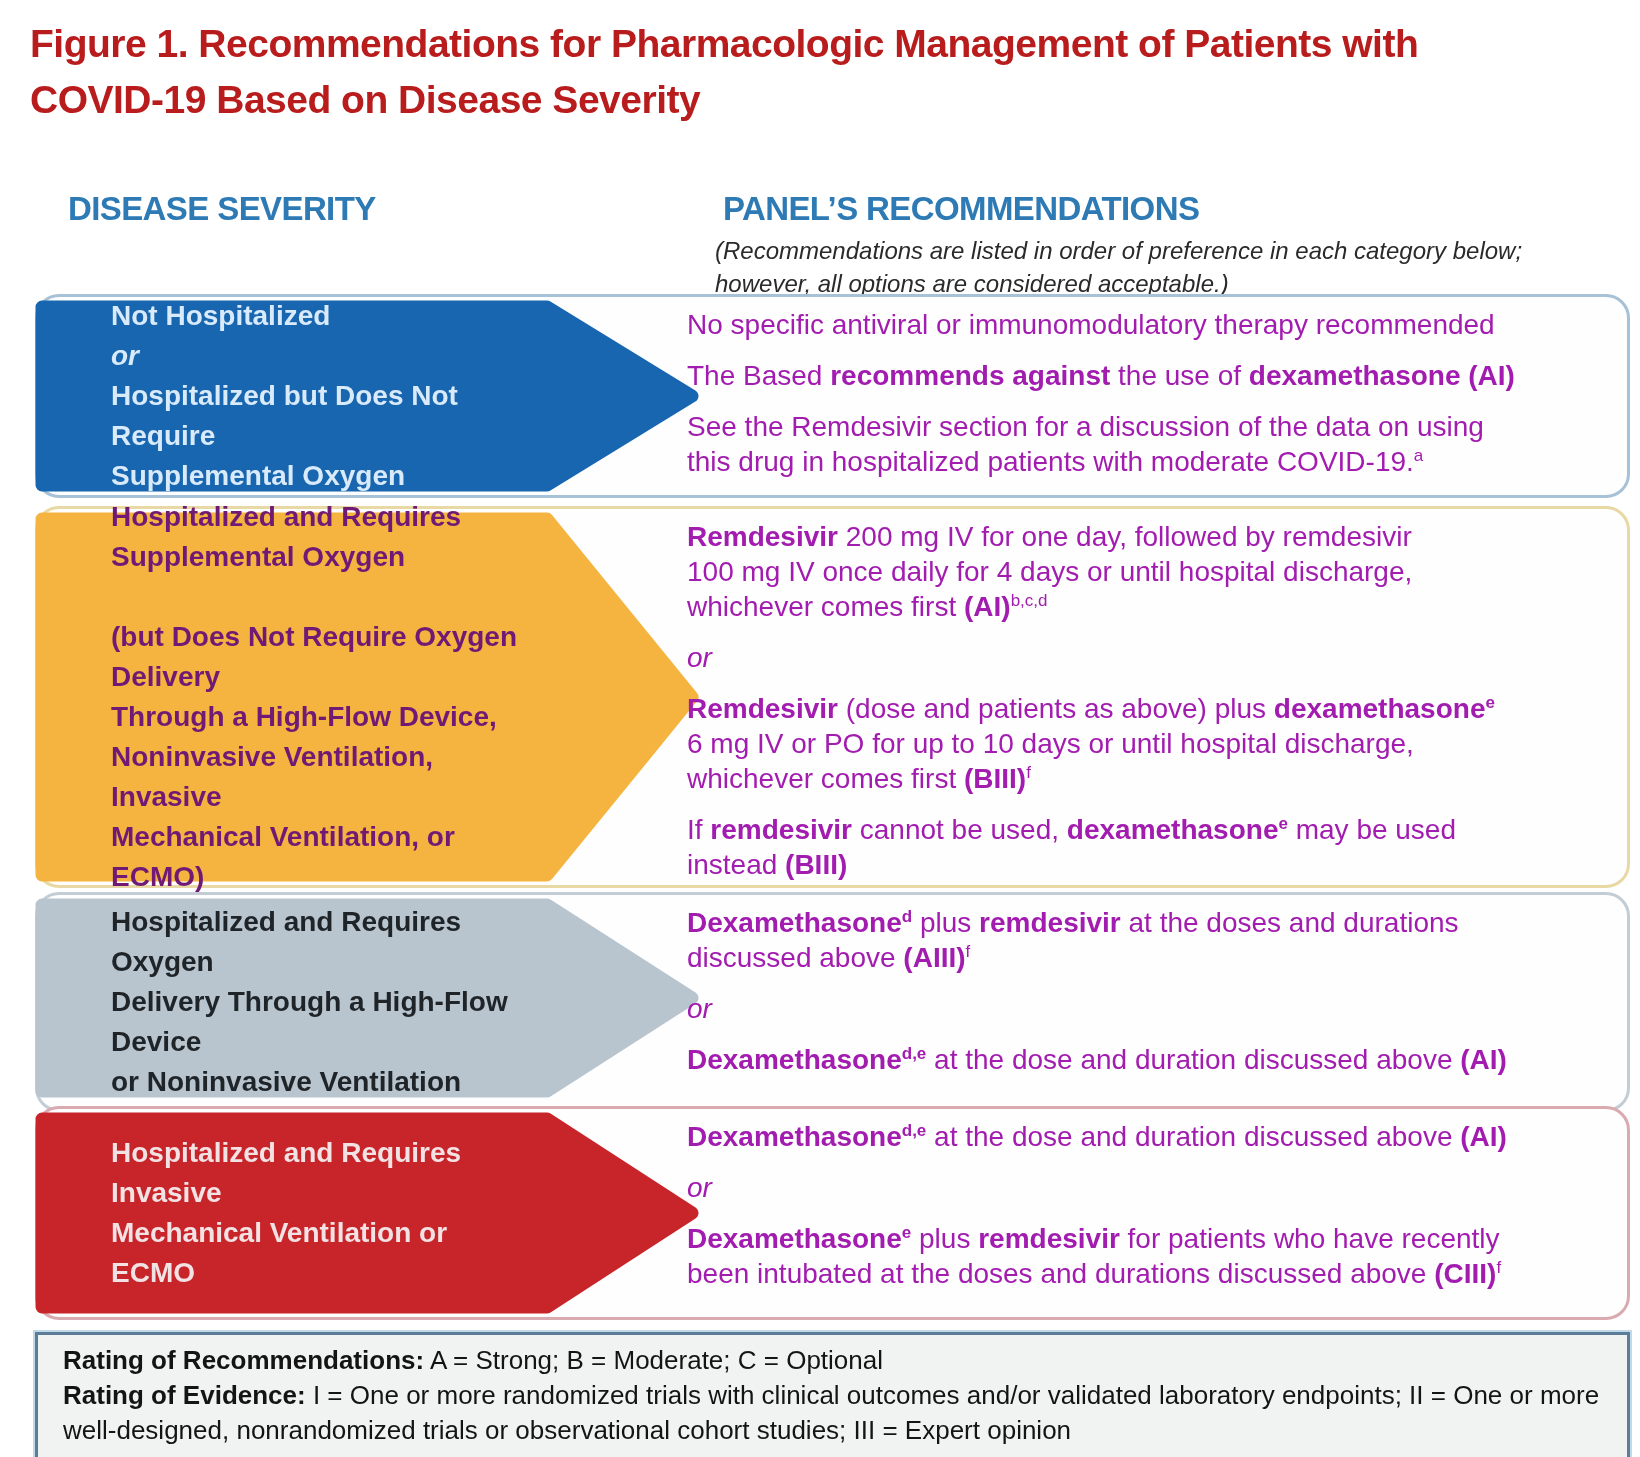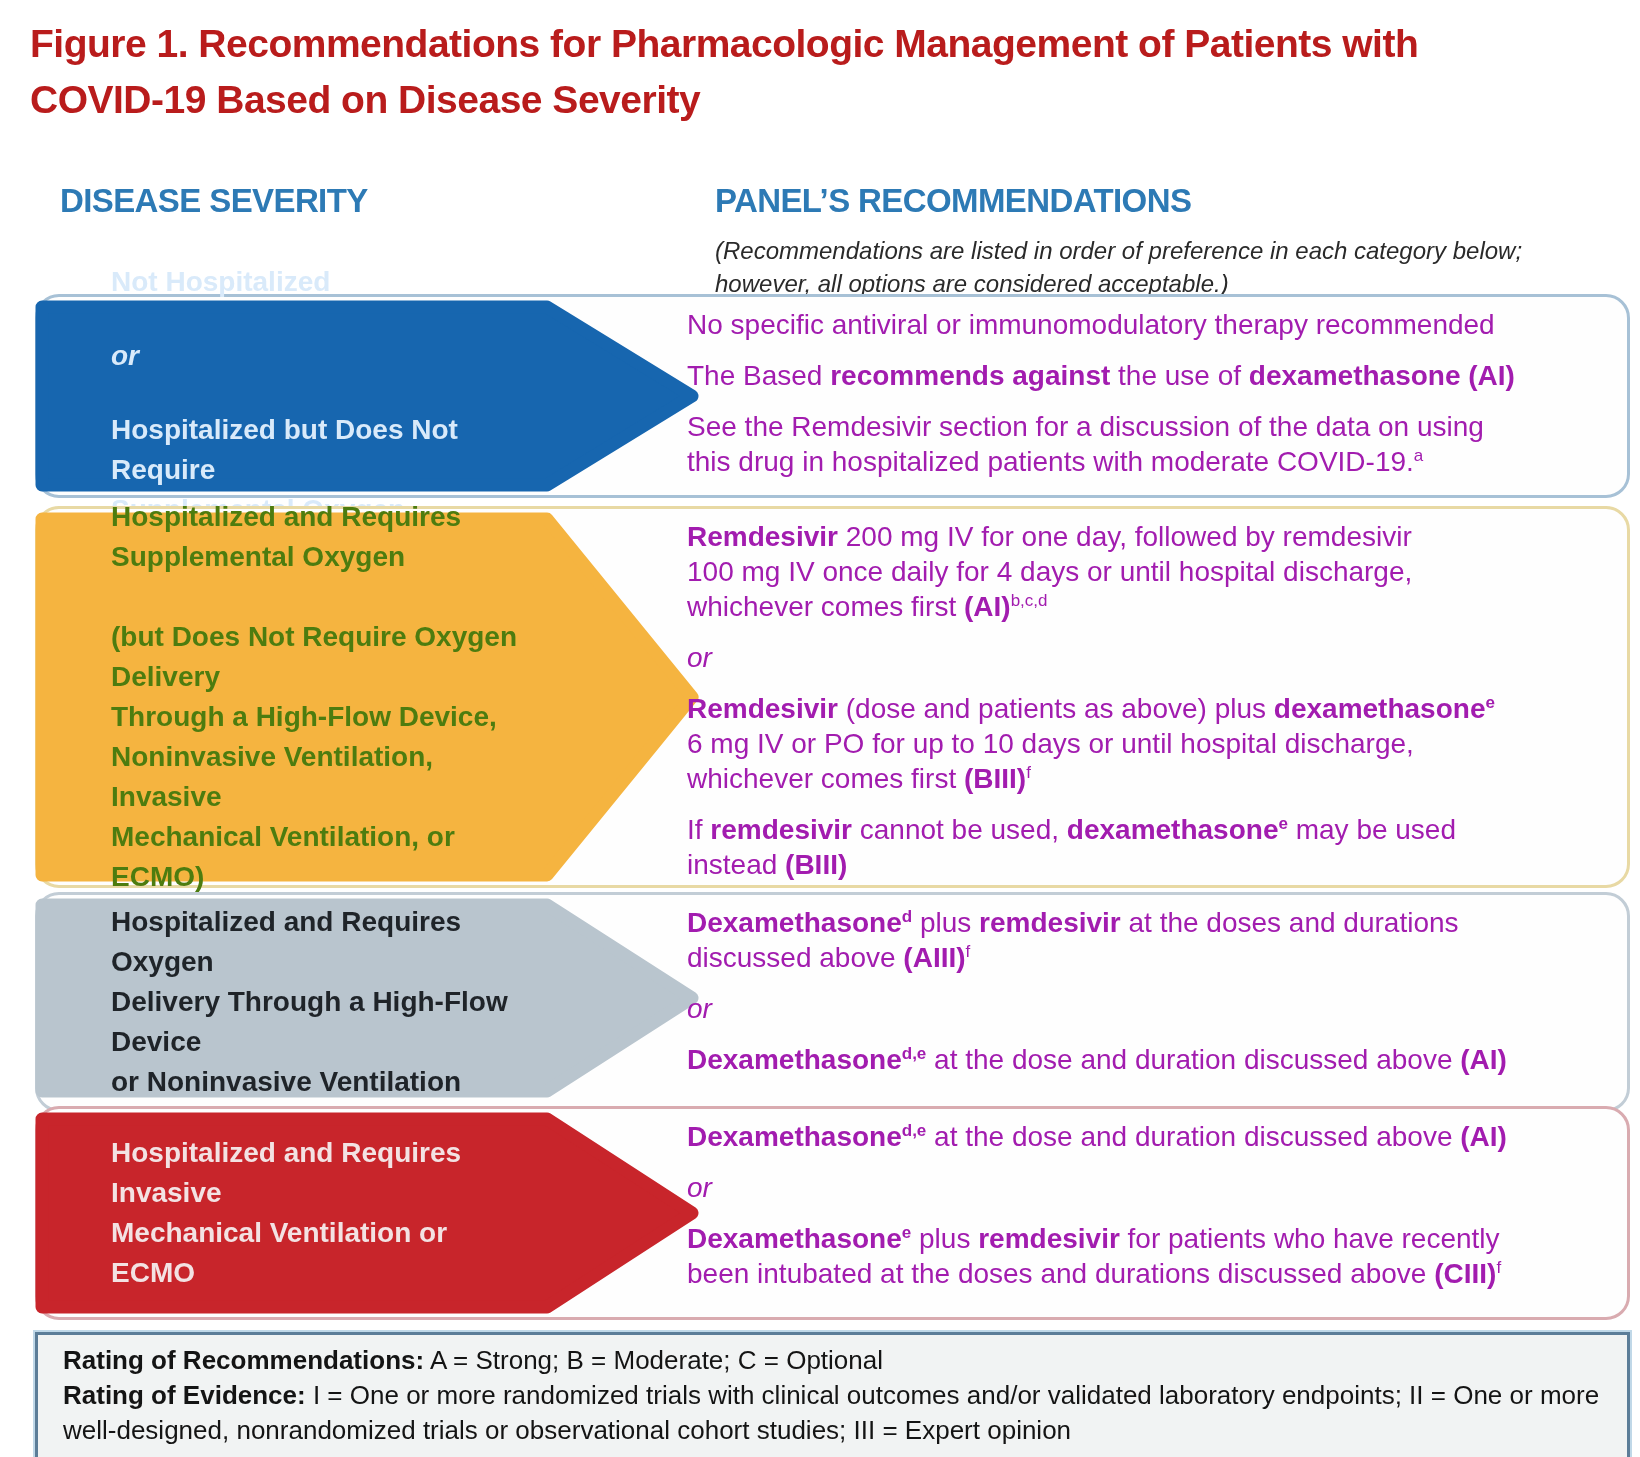--- a/index.html
+++ b/index.html
@@ -8,21 +8,21 @@
     font-family:"Liberation Sans",sans-serif;color:#1f1f1f;overflow:hidden;
   }
   
   .figure-title{
     position:absolute;left:30px;top:16px;width:1606px;margin:0;
     font-size:39px;font-weight:700;line-height:56px;color:#b91c1c;
     letter-spacing:-0.5px;white-space:pre;overflow:hidden;
   }
   
   .col-header{
-    position:absolute;top:182px;margin:0;
+    position:absolute;top:182px;margin:8px;
     font-size:33px;font-weight:700;color:#2d7ab5;letter-spacing:-0.6px;white-space:nowrap;
   }
   .col-header.left{left:60px;}
   .col-header.right{left:715px;}
   .subnote{
     position:absolute;left:715px;top:234px;width:860px;
     font-size:24px;font-style:italic;color:#2a2a2a;line-height:33px;white-space:pre-line;
   }
   
   .row{position:absolute;left:35px;width:1595px;}
@@ -32,21 +32,21 @@
   .row-4{top:1106px;height:214px;}
   .panel{
     position:absolute;left:0;top:0;right:0;bottom:0;
     background:#fefefe;border:3px solid #ccc;border-radius:24px;box-sizing:border-box;
   }
   .arrow{position:absolute;left:0;top:6px;}
   .severity{
     position:absolute;left:0;top:6px;width:665px;height:calc(100% - 12px);
     display:flex;flex-direction:column;justify-content:center;
     box-sizing:border-box;padding:0 165px 0 76px;
-    font-size:28px;font-weight:700;line-height:40px;white-space:pre-line;gap:34px;
+    font-size:28px;font-weight:700;line-height:40px;white-space:pre-line;
   }
   .sev-line{margin:0;}
   .sev-line.it{font-style:italic;}
   .recs{
     position:absolute;left:652px;right:10px;top:0;
     padding-top:13px;font-size:28px;line-height:35px;color:#a21caf;
   }
   .recs p{margin:0 0 16px 0;white-space:pre-line;}
   .recs .b,.footer-box .b{font-weight:700;}
   .recs .i{font-style:italic;}
@@ -86,21 +86,21 @@
           <p><span>See the Remdesivir section for a discussion of the data on using
 this drug in hospitalized patients with moderate COVID-19.</span><sup>a</sup></p>
         </div>
     </section>
 
     <section class="row row-2">
       <div class="panel" style="border-color: rgb(232, 217, 164);"></div>
       <svg class="arrow" xmlns="http://www.w3.org/2000/svg" width="665" height="370" viewBox="0 0 665 370">
         <polygon stroke-width="13" stroke-linejoin="round" points="7,7 512,7 657,185 512,363 7,363" fill="#f5b440" stroke="#f5b440"></polygon>
       </svg>
-      <div class="severity" style="color: #4d7c0f;"><div class="sev-line">Hospitalized and Requires
+      <div class="severity" style="color: #701a75;"><div class="sev-line">Hospitalized and Requires
 Supplemental Oxygen
 
 (but Does Not Require Oxygen Delivery
 Through a High-Flow Device,
 Noninvasive Ventilation, Invasive
 Mechanical Ventilation, or ECMO)</div></div>
       <div class="recs">
           <p><span class="b">Remdesivir</span><span> 200 mg IV for one day, followed by remdesivir
 100 mg IV once daily for 4 days or until hospital discharge,
 whichever comes first </span><span class="b">(AI)</span><sup>b,c,d</sup></p>

